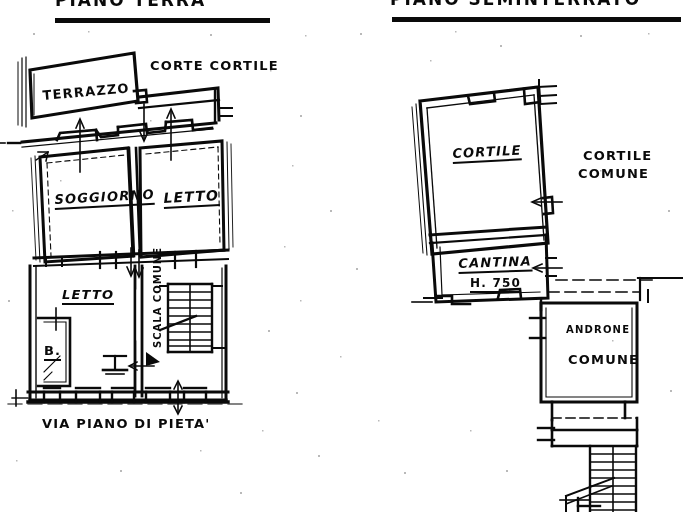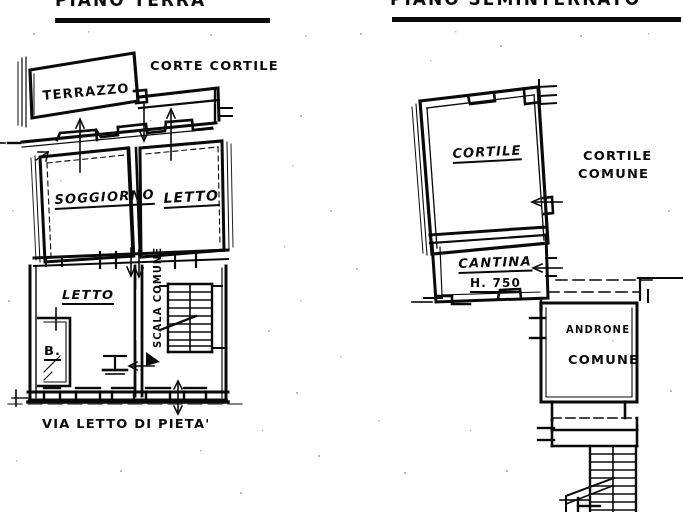--- a/index.html
+++ b/index.html
@@ -342,21 +342,21 @@
 <div class="lbl it und" style="left:54px;top:192px;font-size:13px;transform:rotate(-3deg);">SOGGIORNO</div>
 
 <div class="lbl it und" style="left:163px;top:190px;font-size:14px;transform:rotate(-3deg);">LETTO</div>
 
 <div class="lbl it und" style="left:62px;top:287px;font-size:13px;">LETTO</div>
 
 <div class="lbl und" style="left:44px;top:343px;font-size:13px;">B.</div>
 
 <div class="lbl" style="left:152px;top:348px;font-size:10px;transform:rotate(-90deg);letter-spacing:1px;">SCALA COMUNE</div>
 
-<div class="lbl" style="left:42px;top:416px;font-size:13px;">VIA  LETTO  DI   PIETA'</div>
+<div class="lbl" style="left:42px;top:416px;font-size:13px;">VIA  PIANO  DI   PIETA'</div>
 
 <div class="lbl it und" style="left:452px;top:146px;font-size:13px;transform:rotate(-3deg);">CORTILE</div>
 
 <div class="lbl" style="left:583px;top:148px;font-size:13px;">CORTILE</div>
 <div class="lbl" style="left:578px;top:166px;font-size:13px;">COMUNE</div>
 
 <div class="lbl it und" style="left:458px;top:256px;font-size:13px;transform:rotate(-2deg);">CANTINA</div>
 <div class="lbl und" style="left:470px;top:276px;font-size:12px;">H. 750</div>
 
 <div class="lbl" style="left:566px;top:324px;font-size:10px;">ANDRONE</div>

